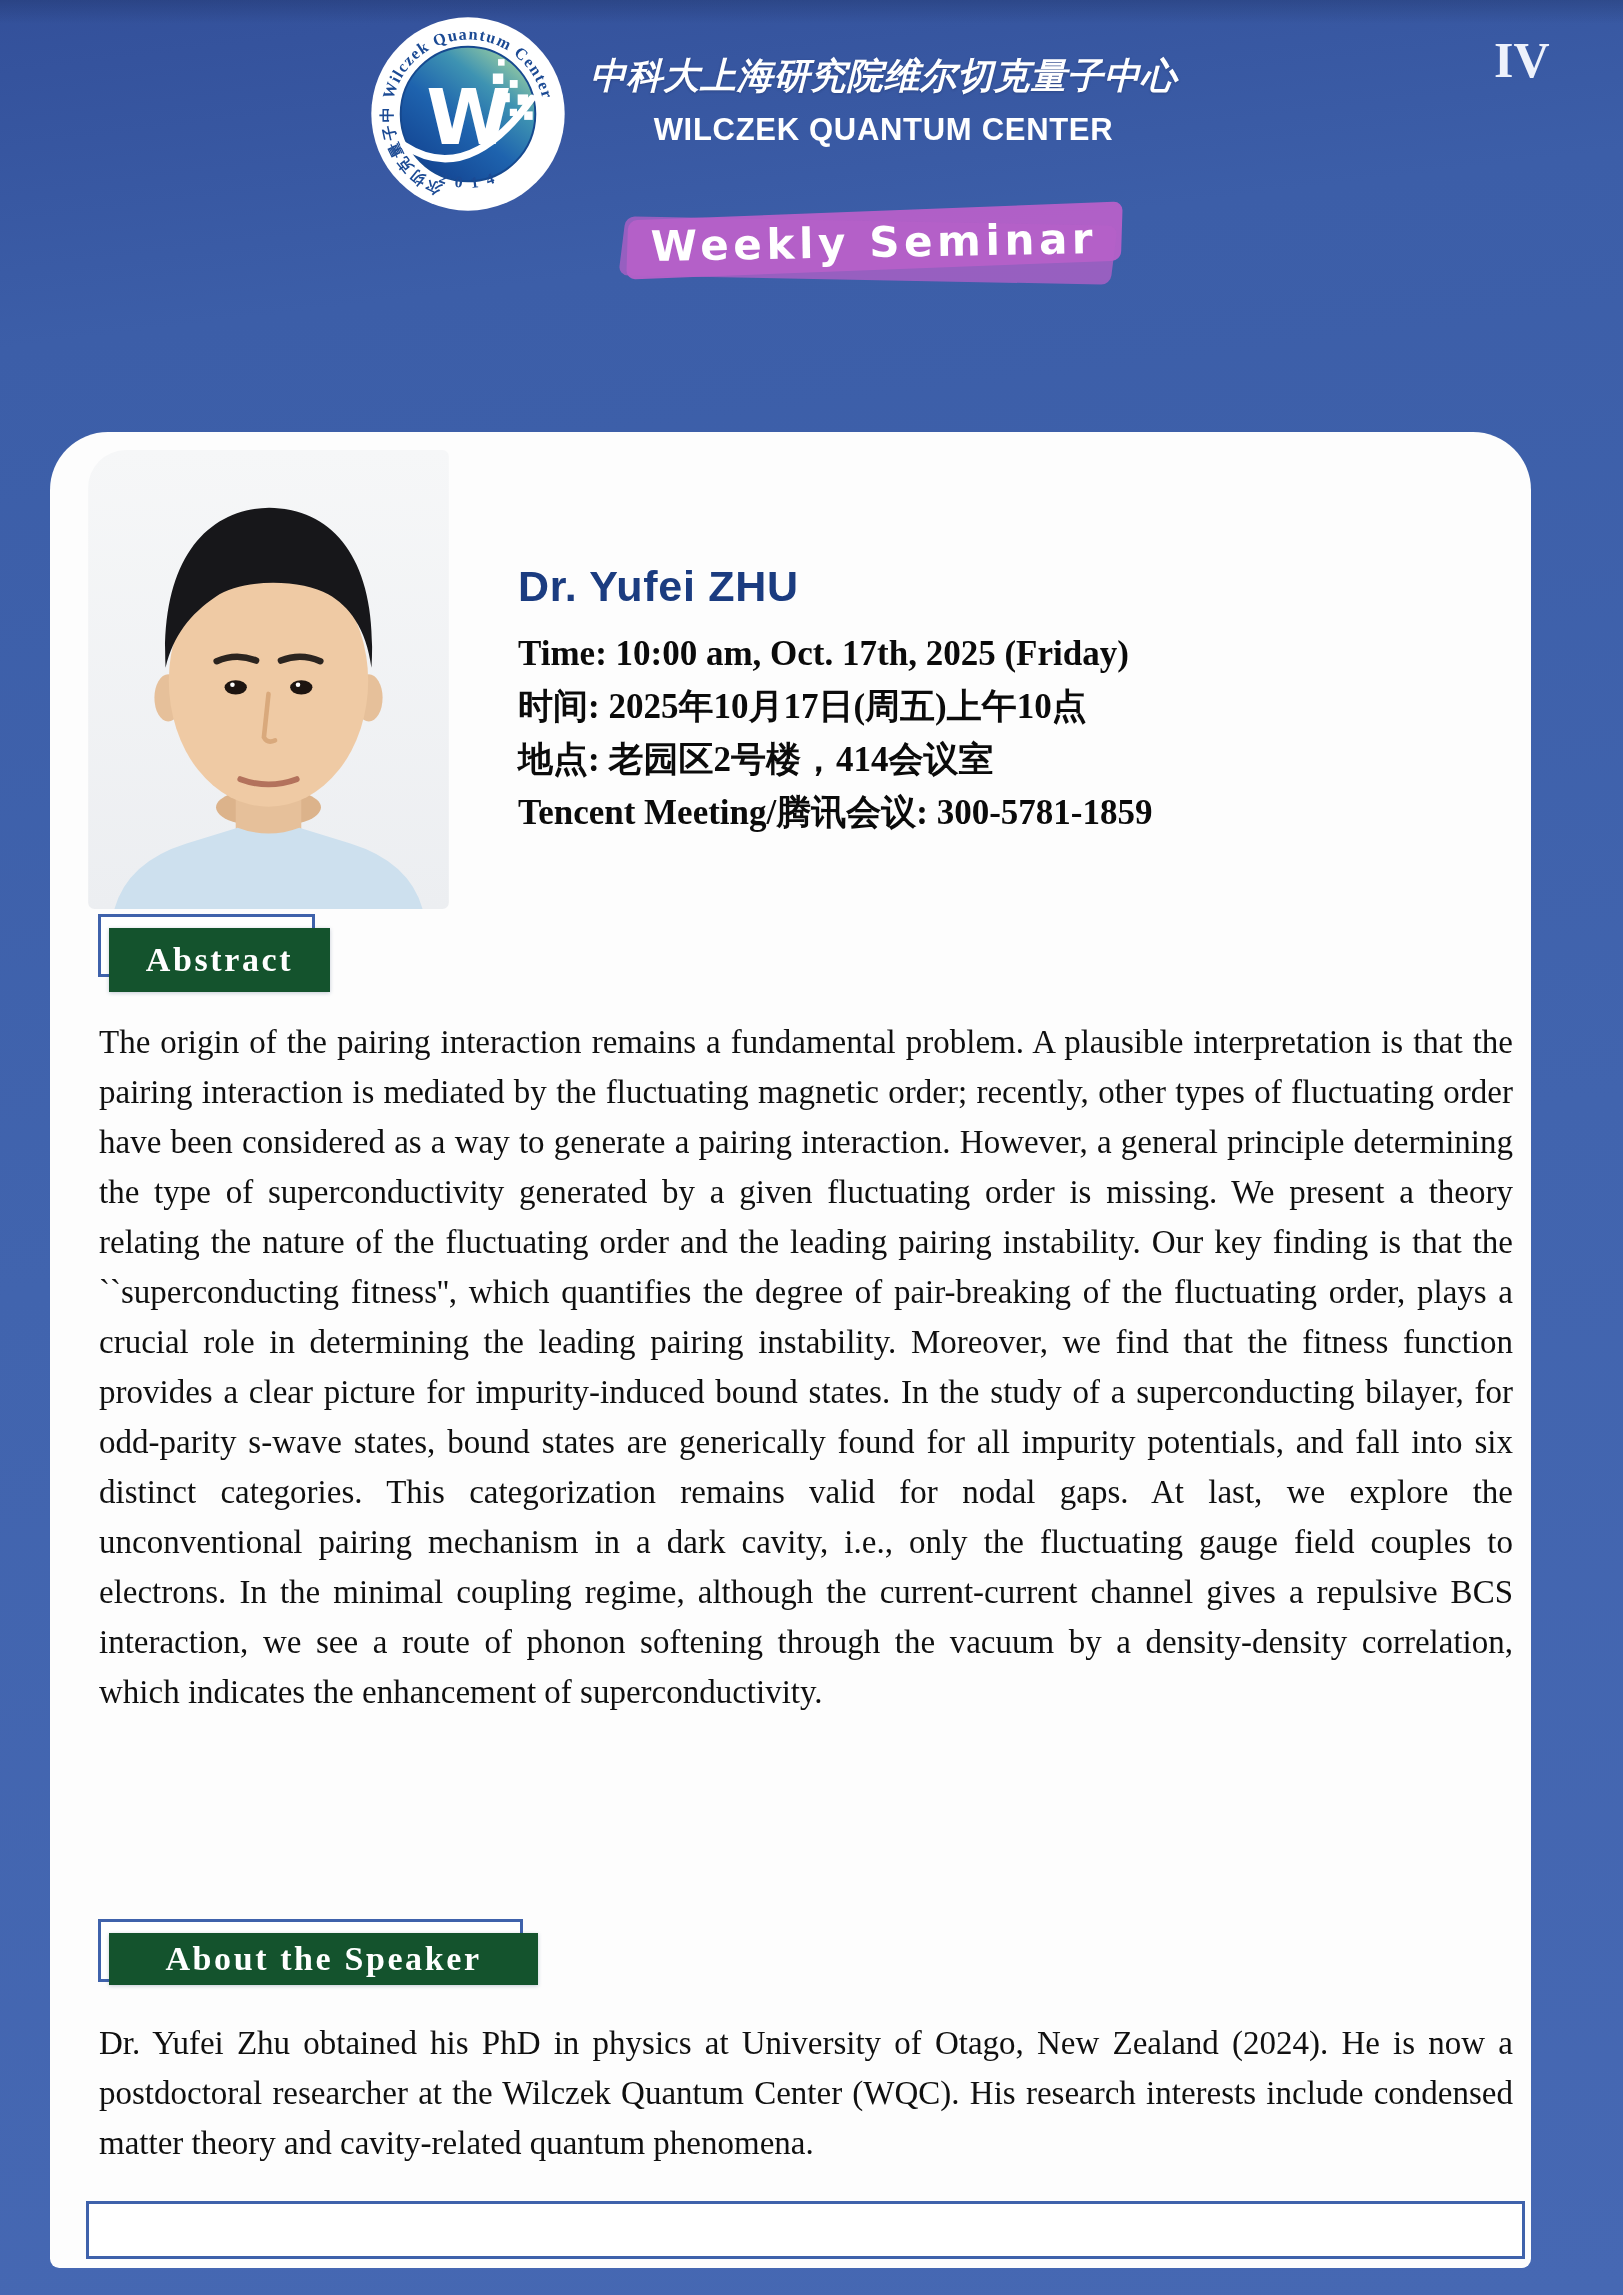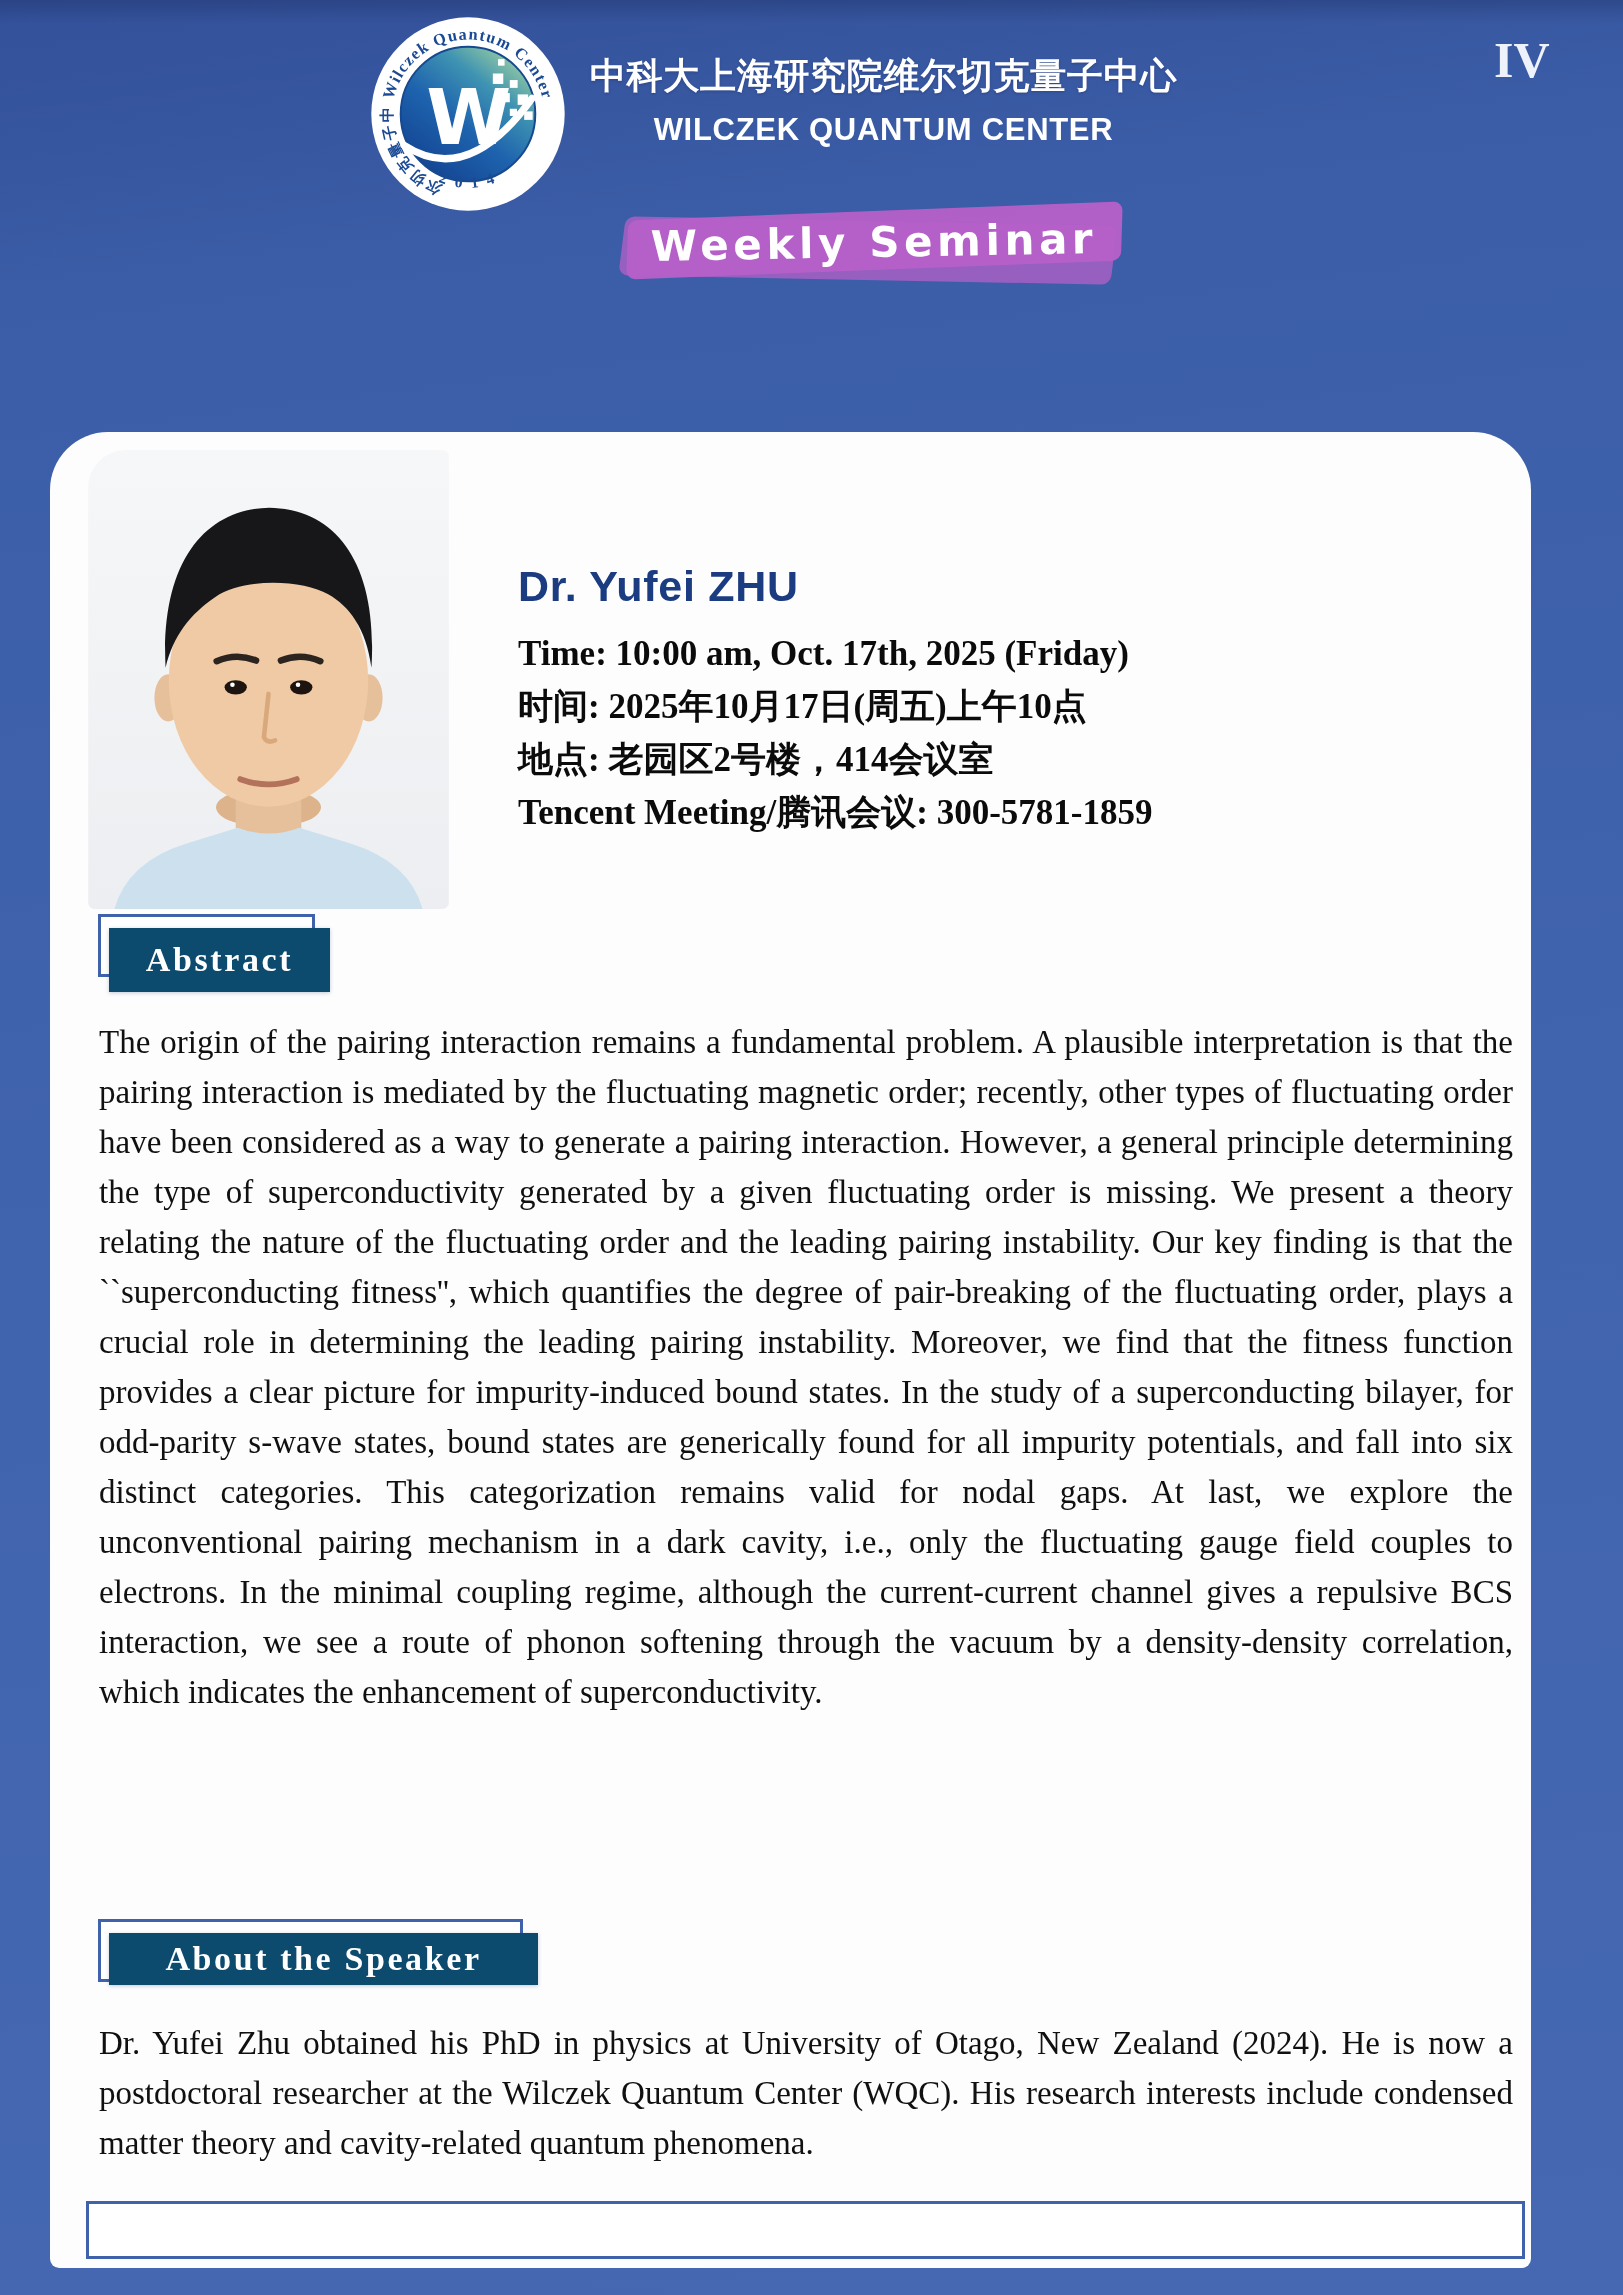--- a/index.html
+++ b/index.html
@@ -7,21 +7,21 @@
   body { width:1623px; height:2295px; font-family:"Liberation Serif", serif; }
   .page { position:relative; width:1623px; height:2295px; overflow:hidden;
           background:linear-gradient(173deg,#33509a 0%,#3c5ea8 14%,#4164ae 52%,#4668b3 100%); }
   .page::before { content:""; position:absolute; left:0; top:0; width:100%; height:23.6px;
           background:linear-gradient(180deg,rgba(12,24,58,.22),rgba(12,24,58,0)); pointer-events:none; }
 
   
   .logo { position:absolute; left:370px; top:16.4px; width:196px; height:196px; }
   .org-block { position:absolute; left:589px; top:52px; width:589px; text-align:center; color:#ffffff; }
   .org-cn { font-family:"Liberation Sans", sans-serif; font-weight:700; font-size:36px; letter-spacing:0.7px;
-            text-shadow:0 1.3px 2.6px rgba(10,20,50,.25); }
+            text-shadow:0 1.3px 2.6px rgba(10,20,50,.25);font-style:italic; }
   .org-en { font-family:"Liberation Sans", sans-serif; font-weight:700; font-size:31px; letter-spacing:0.7px;
             margin-top:10.5px; }
   .issue { position:absolute; left:1494px; top:31px; font-size:50px; font-weight:600; color:#eef2fb;
            font-family:"Liberation Serif", serif; }
 
   
   .banner { position:absolute; left:622px; top:204px; width:504px; height:76px; }
   .brush-a, .brush-b { position:absolute; border-radius:9.2px; background:#b560c8; }
   .brush-a { left:5.2px; top:6.5px; right:3.9px; bottom:10.5px; transform:rotate(-2.2deg) skewX(-4deg); opacity:.96; }
   .brush-b { left:0; top:17px; right:11.8px; bottom:0; transform:rotate(1.1deg) skewX(-6deg); opacity:.75; }
@@ -39,21 +39,21 @@
   .photo { position:absolute; left:38px; top:18.3px; width:361px; height:459px; overflow:hidden;
            border-radius:38px 6.5px 6.5px 6.5px; }
   .speaker-name { position:absolute; left:468px; top:130px; font-family:"Liberation Sans", sans-serif;
            font-weight:800; font-size:43px; color:#1b3c80; letter-spacing:0.7px; }
   .details { position:absolute; left:468px; top:195px; width:1008px; }
   .detail-line { font-weight:700; font-size:35px; color:#0b0b0b; line-height:53px; white-space:nowrap; }
 
   
   .badge { position:absolute; }
   .badge .outline { position:absolute; left:0; top:0; background:#ffffff; border:3.3px solid #3f62ab; }
-  .badge .solid { position:absolute; left:11px; top:14.4px; background:#0c4a6e;
+  .badge .solid { position:absolute; left:11px; top:14.4px; background:#14532d;
            display:flex; align-items:center; justify-content:center; color:#ffffff;
            font-family:"Liberation Serif", serif; font-weight:700; font-size:34px; letter-spacing:2.6px;
            box-shadow:0 1.3px 3.9px rgba(30,50,100,.25); }
   .badge-abstract { left:48px; top:482px; }
   .badge-abstract .outline { width:217px; height:63px; }
   .badge-abstract .solid   { width:221px; height:64px; }
   .badge-about { left:48px; top:1487px; }
   .badge-about .outline { width:425px; height:63px; }
   .badge-about .solid   { width:429px; height:52px; }
 

